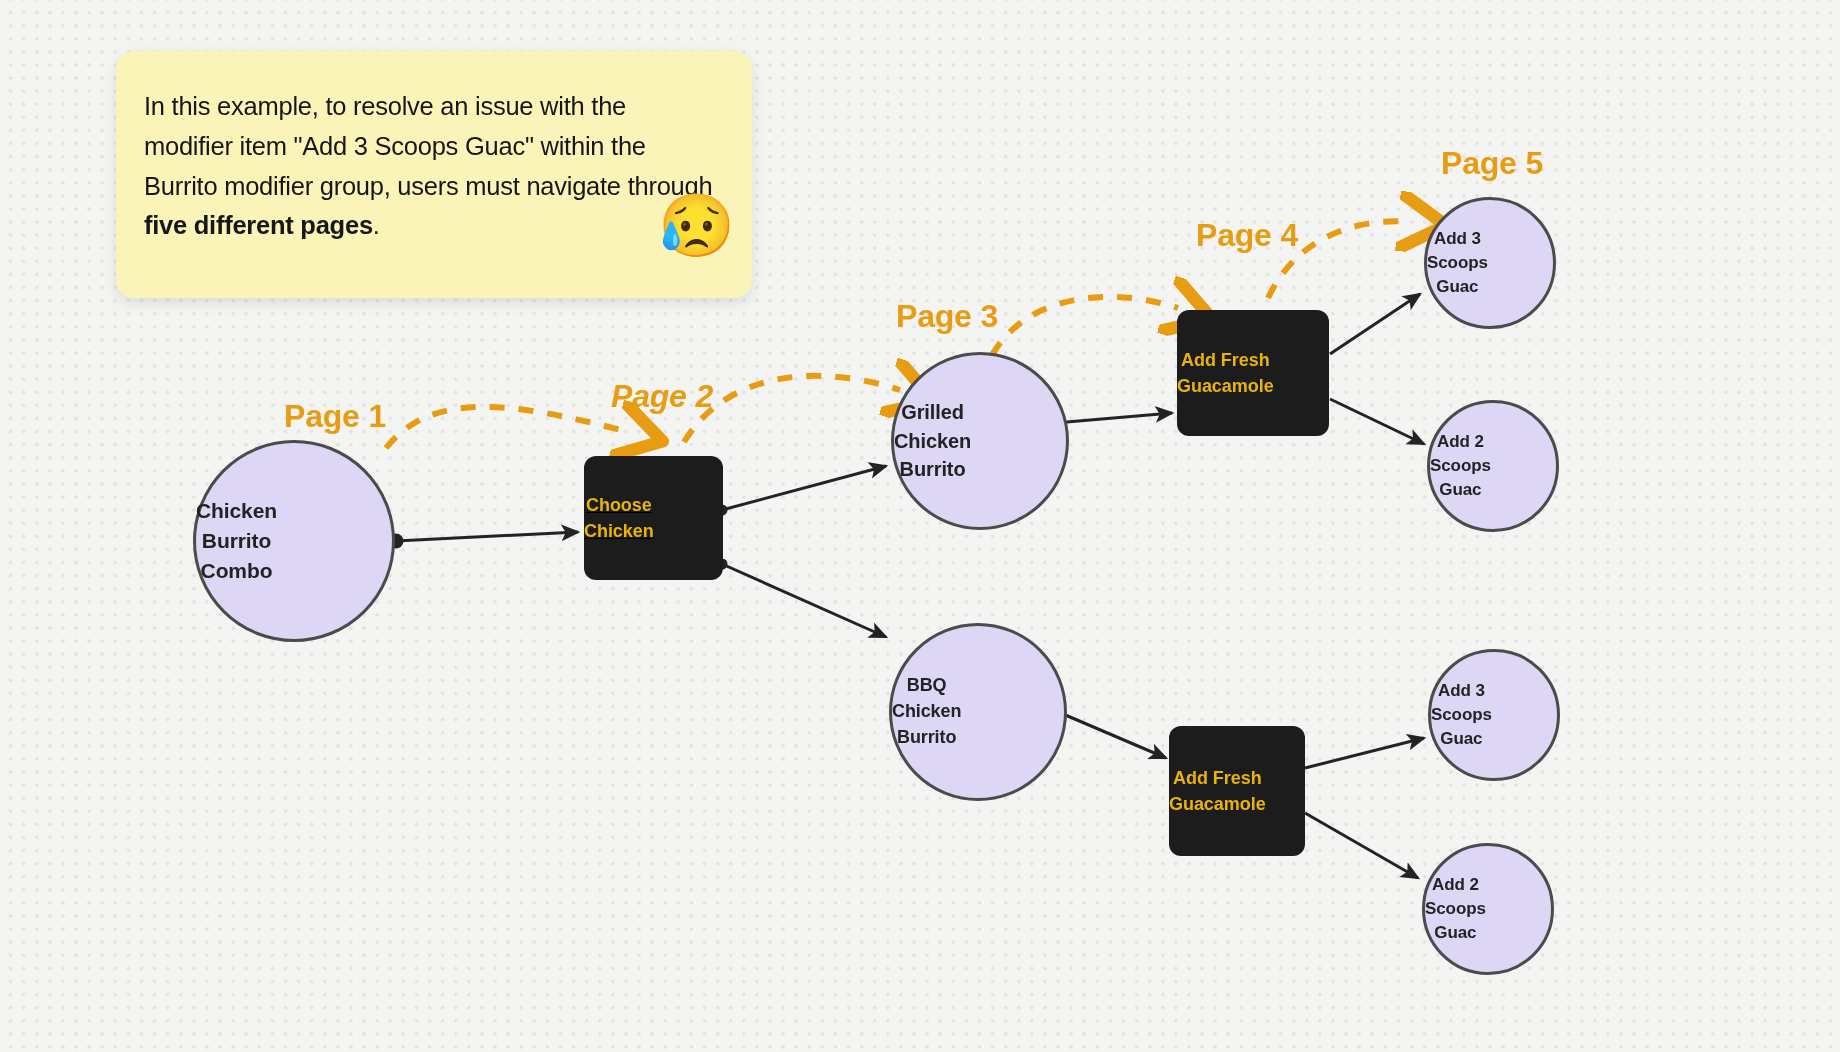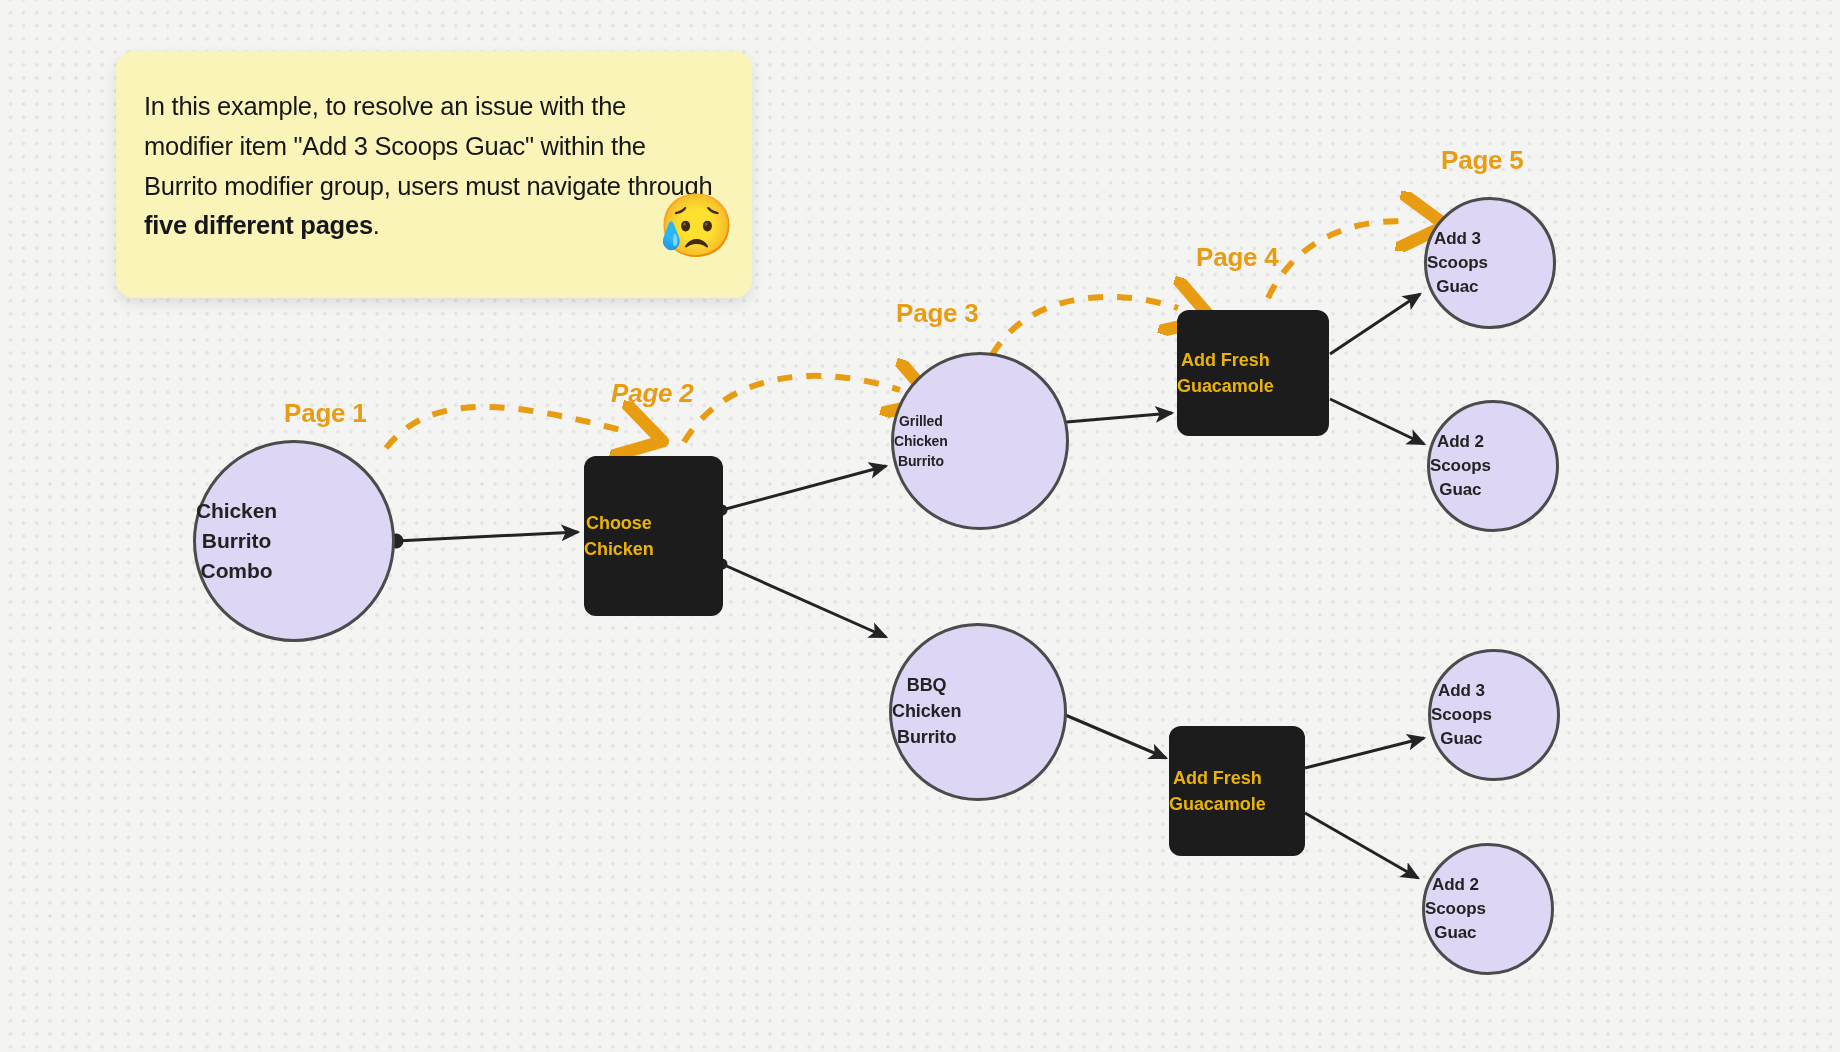--- a/index.html
+++ b/index.html
@@ -50,21 +50,21 @@
   .node-box .node-label {
     color: #eab308;
     font-weight: bold;
     line-height: 1.45;
     letter-spacing: -0.05px;
   }
   .page-label {
     position: absolute;
     color: #e89c12;
     font-weight: bold;
-    font-size: 26px;
+    font-size: 32px;
     letter-spacing: -0.2px;
     white-space: nowrap;
   }
   #sticky-note {
     position: absolute;
     left: 116px;
     top: 51px;
     width: 636px;
     height: 247px;
     background: #fbf4b9;
@@ -156,33 +156,33 @@
   </svg>
 
   <div id="sticky-note">
     <div class="note-text"><span>In this example, to resolve an issue with the modifier item "Add 3 Scoops Guac" within the Burrito modifier group, users must navigate through </span><span class="note-strong">five different pages</span><span>.</span></div>
   </div>
   <div id="note-emoji">😥</div>
 
   <div class="page-label" style="left:252px; top:398px;margin-left:32px;">Page 1</div>
   <div class="page-label" style="left:611px; top:378px;font-style:italic;">Page 2</div>
   <div class="page-label" style="left:896px; top:298px;">Page 3</div>
-  <div class="page-label" style="left:1196px; top:217px;margin-top:25px;">Page 4</div>
+  <div class="page-label" style="left:1196px; top:217px;">Page 4</div>
   <div class="page-label" style="left:1441px; top:145px;">Page 5</div>
 
   <div class="node node-circle" style="left:193px; top:440px; width:202px; height:202px;">
     <div class="node-label" style="font-size:21px;">Chicken<br>Burrito<br>Combo</div>
   </div>
 
-  <div class="node node-box" style="left:584px; top:456px; width:139px; height:160px;">
+  <div class="node node-box" style="left:584px; top:456px; width:139px; height:124px;text-decoration:underline;">
     <div class="node-label" style="font-size:18px;">Choose<br>Chicken</div>
   </div>
 
   <div class="node node-circle" style="left:891px; top:352px; width:178px; height:178px;">
-    <div class="node-label" style="font-size:14px;">Grilled<br>Chicken<br>Burrito</div>
+    <div class="node-label" style="font-size:20px;">Grilled<br>Chicken<br>Burrito</div>
   </div>
 
   <div class="node node-circle" style="left:889px; top:623px; width:178px; height:178px;">
     <div class="node-label" style="font-size:18px;">BBQ<br>Chicken<br>Burrito</div>
   </div>
 
   <div class="node node-box" style="left:1177px; top:310px; width:152px; height:126px;">
     <div class="node-label" style="font-size:18px;">Add Fresh<br>Guacamole</div>
   </div>
 

